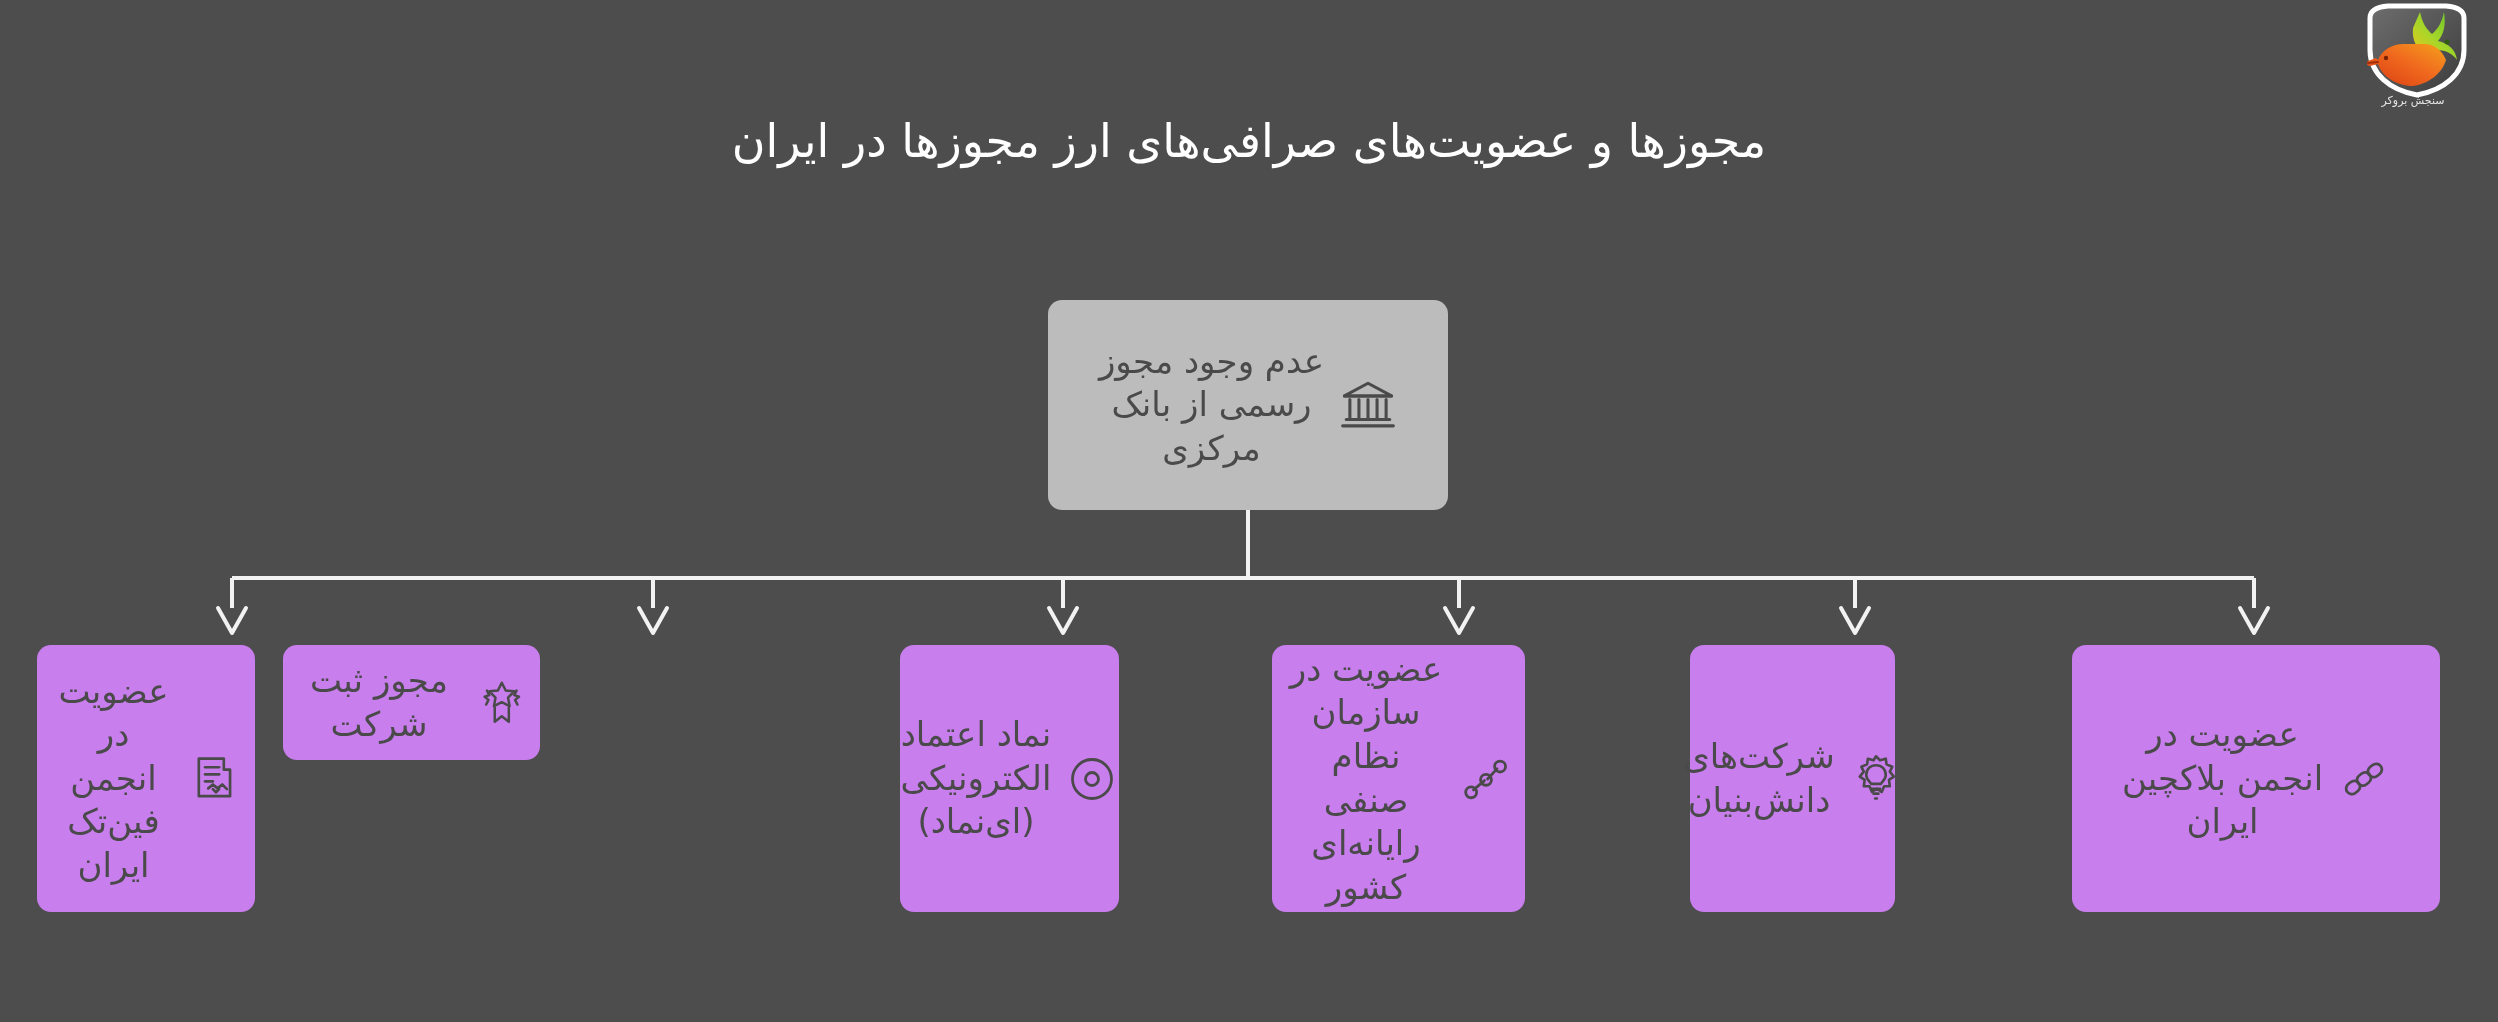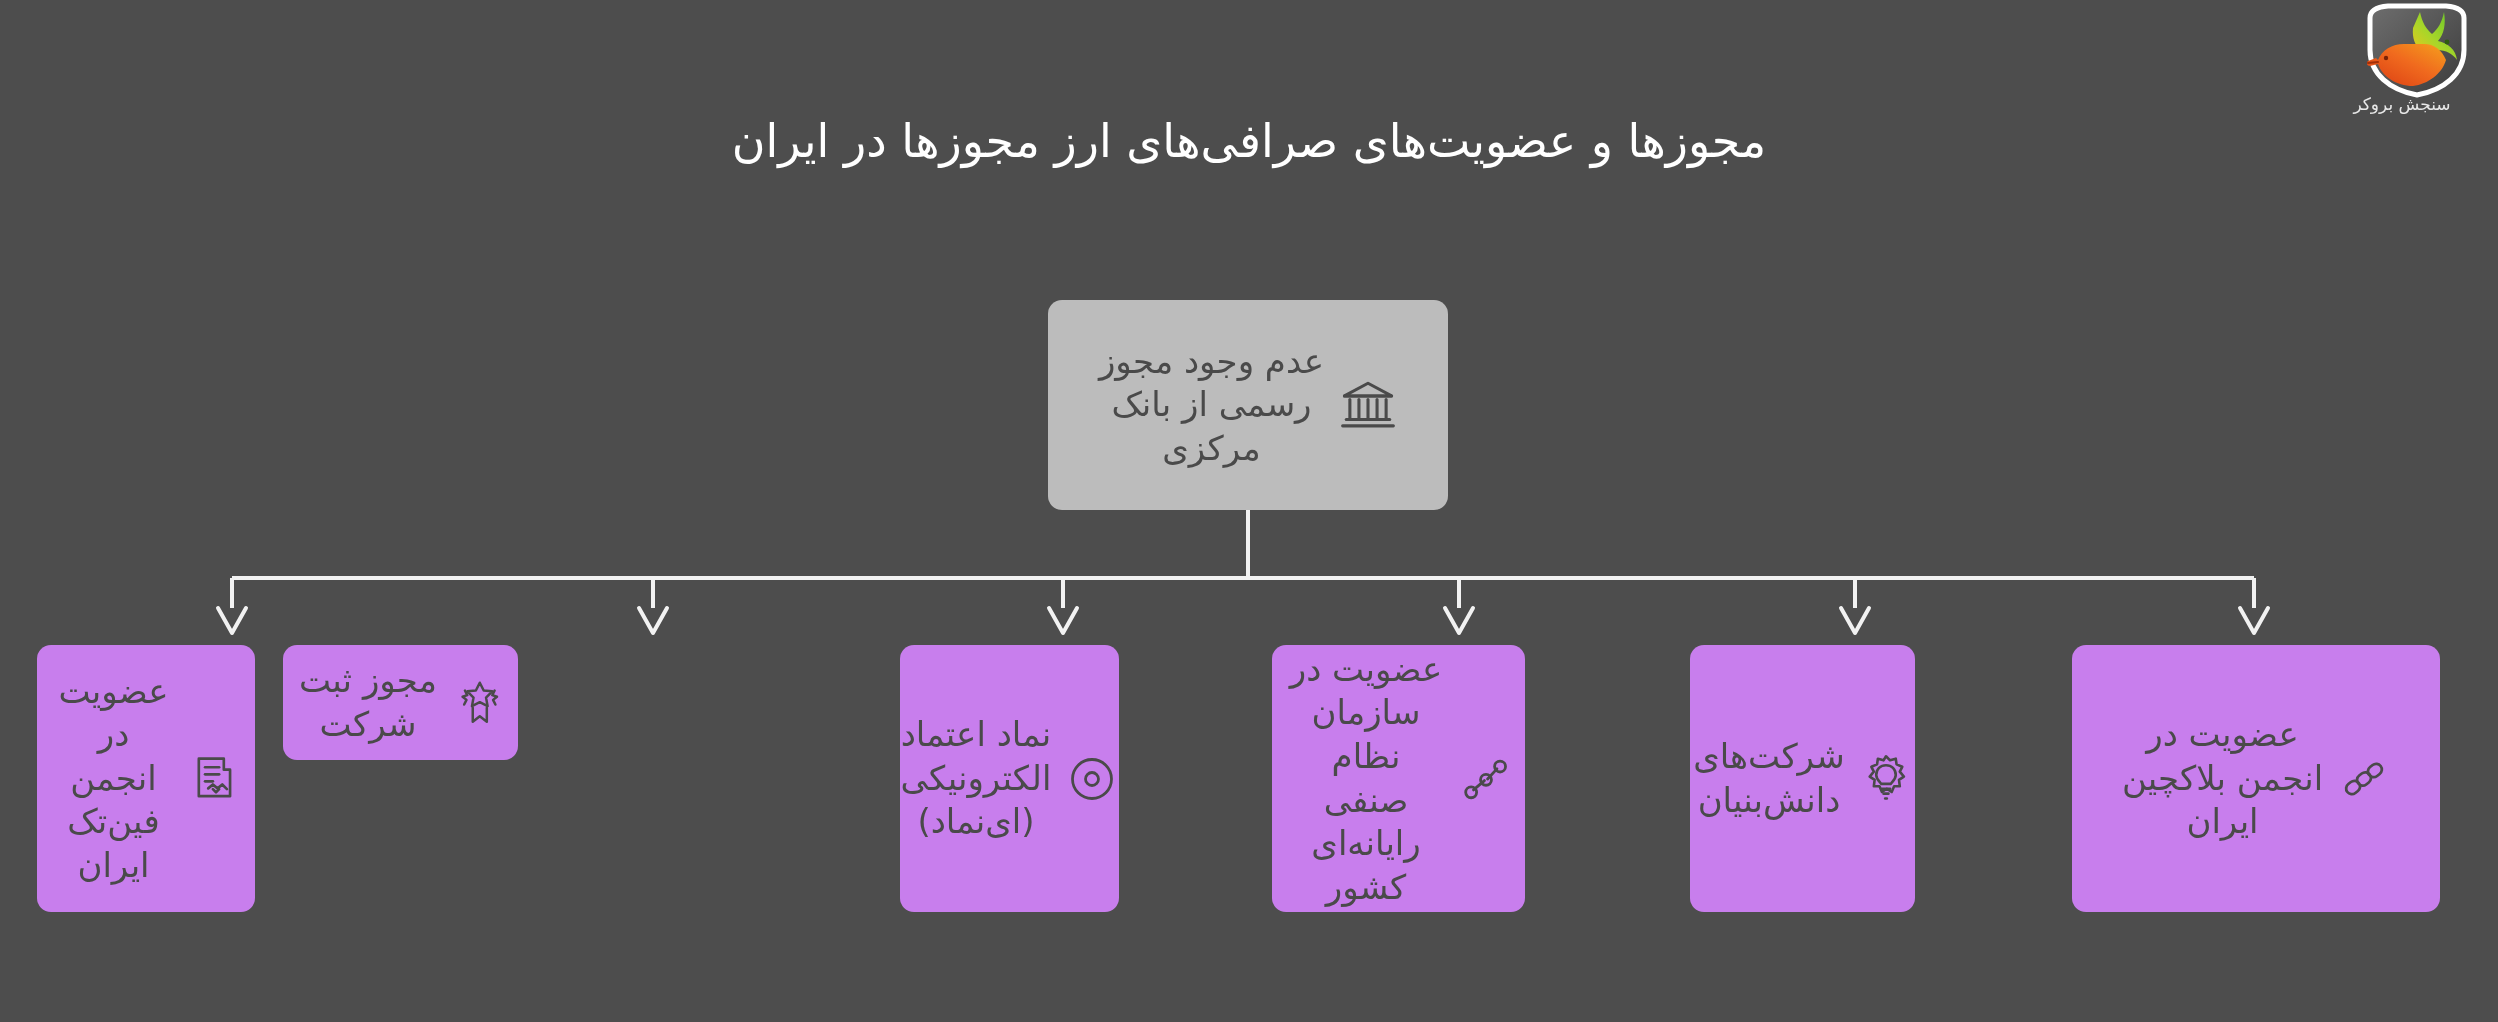--- a/index.html
+++ b/index.html
@@ -41,26 +41,26 @@
   }
   #logo-mark {
     position: absolute;
     right: 14px;
     top: 0px;
     width: 118px;
     height: 96px;
   }
   #logo-text {
     position: absolute;
-    right: 18px;
+    right: 7px;
     top: 92px;
     width: 140px;
     text-align: center;
     color: #e8e8e8;
-    font-size: 17px;
+    font-size: 11px;
     direction: rtl;
     white-space: nowrap;
     overflow: hidden;
   }
 
   
   #connectors {
     position: absolute;
     left: 0;
     top: 0;
@@ -200,21 +200,21 @@
         <path d="M10 6 L42 6 L42 20 L50 20 L50 54 L10 54 Z"></path>
         <line x1="18" y1="17" x2="36" y2="17"></line>
         <line x1="18" y1="26" x2="36" y2="26"></line>
         <line x1="18" y1="35" x2="28" y2="35"></line>
         <path d="M22 44 L28 39 L34 44 L40 39 L46 45"></path>
         <path d="M28 45 L32 49 L36 45"></path>
       </svg>
     </span>
   </div>
 
-  <div class="node node-leaf" style="left:283px; top:645px; width:235px; height:115px;">
+  <div class="node node-leaf" style="left:283px; top:645px; width:257px; height:115px;">
     <span class="node-label">مجوز ثبت شرکت</span>
     <span class="node-icon">
       <svg viewBox="0 0 64 64" width="50" height="50" fill="none" stroke="#4a4a4a" stroke-width="3.2" stroke-linecap="round" stroke-linejoin="round">
         <path d="M33 6 L38 16 L49 17 L41 25 L43 36 L33 31 L23 36 L25 25 L17 17 L28 16 Z"></path>
         <path d="M14 16 L17 22 L11 24 L16 28 L13 34"></path>
         <path d="M52 16 L49 22 L55 24 L50 28 L53 34"></path>
         <path d="M24 38 L24 56 L33 49 L42 56 L42 38"></path>
       </svg>
     </span>
   </div>
@@ -240,21 +240,21 @@
       <svg viewBox="0 0 64 64" width="50" height="50" fill="none" stroke="#4a4a4a" stroke-width="3.6" stroke-linecap="round" stroke-linejoin="round">
         <line x1="16" y1="46" x2="30" y2="34"></line>
         <line x1="34" y1="32" x2="46" y2="19"></line>
         <circle cx="50" cy="16" r="7"></circle>
         <circle cx="32" cy="33" r="7"></circle>
         <circle cx="13" cy="49" r="7"></circle>
       </svg>
     </span>
   </div>
 
-  <div class="node node-leaf" style="left:1690px; top:645px; width:225px; height:267px;">
+  <div class="node node-leaf" style="left:1690px; top:645px; width:205px; height:267px;">
     <span class="node-label">شرکت‌های
 دانش‌بنیان</span>
     <span class="node-icon">
       <svg viewBox="0 0 64 64" width="52" height="52" fill="none" stroke="#4a4a4a" stroke-width="3.2" stroke-linecap="round" stroke-linejoin="round">
         <path d="M32 4 L37 9 L44 7 L45 14 L52 17 L49 23 L54 29 L48 33 L49 41
                  L42 41 L39 48 L33 44 L27 48 L24 41 L17 41 L18 33 L12 29
                  L17 23 L14 17 L21 14 L22 7 L29 9 Z"></path>
         <path d="M32 15 C39 15 44 20 44 27 C44 32 40 35 38 38 L26 38
                  C24 35 20 32 20 27 C20 20 25 15 32 15 Z"></path>
         <line x1="27" y1="44" x2="37" y2="44"></line>

